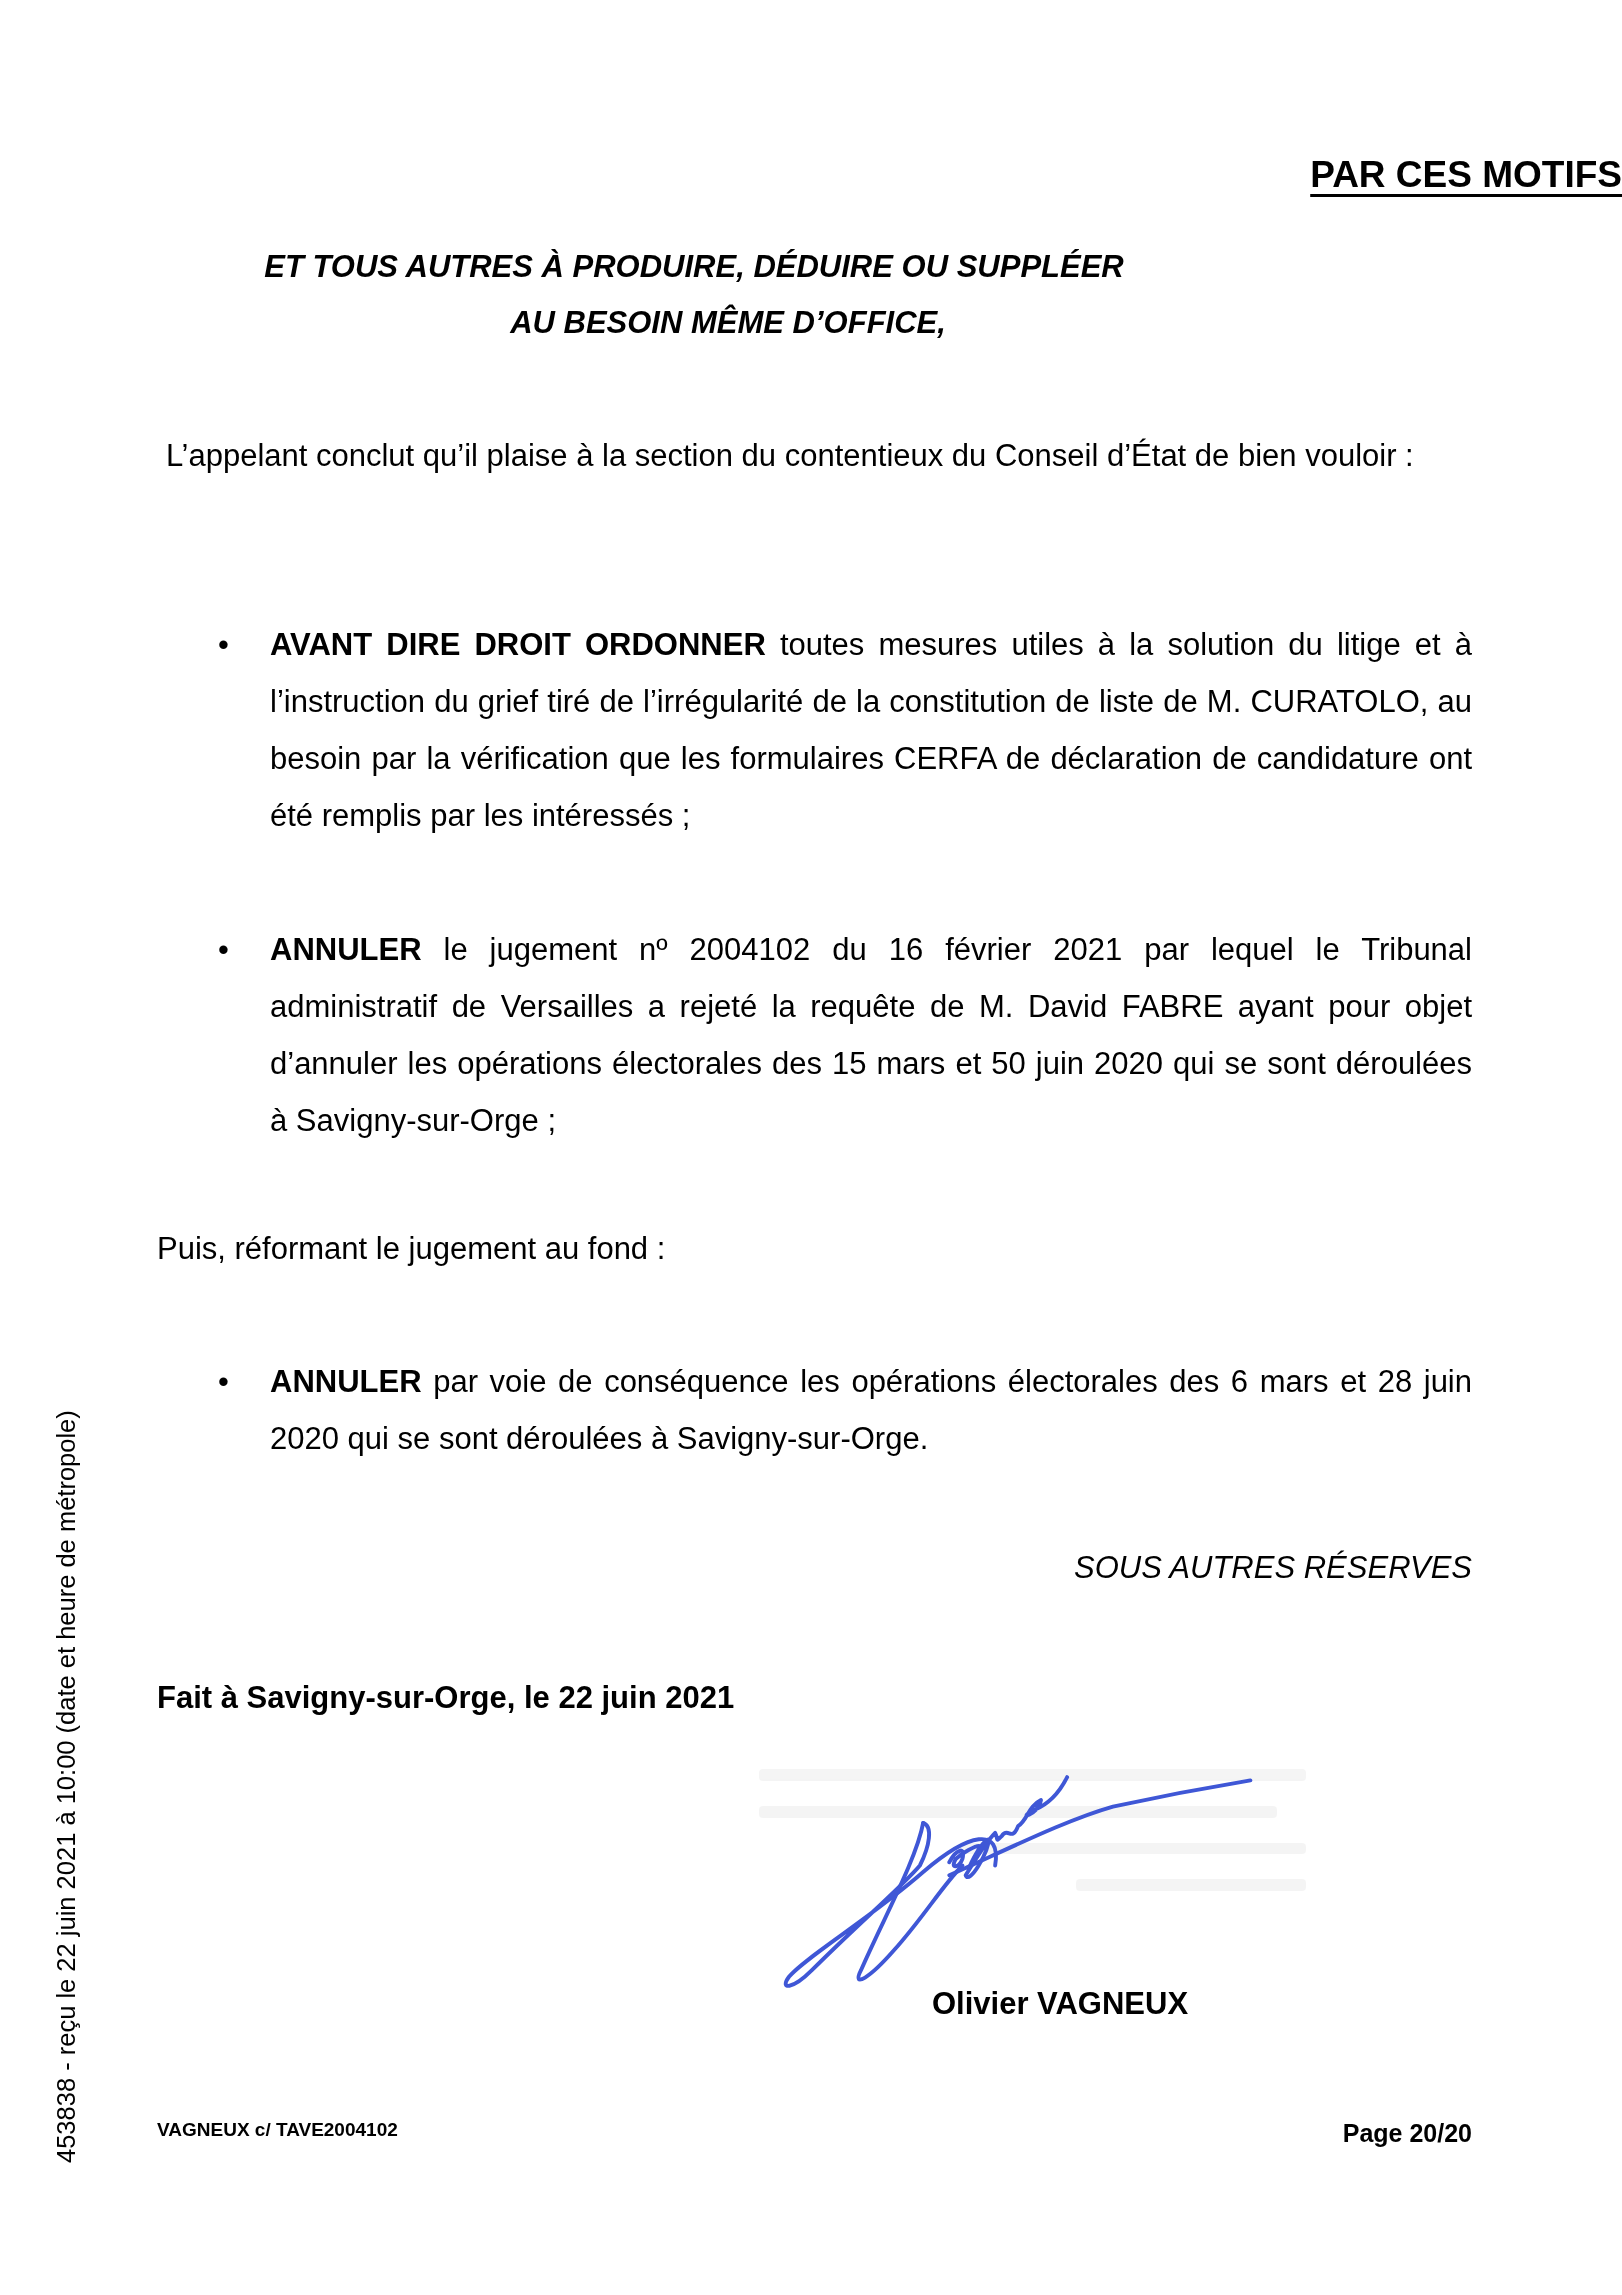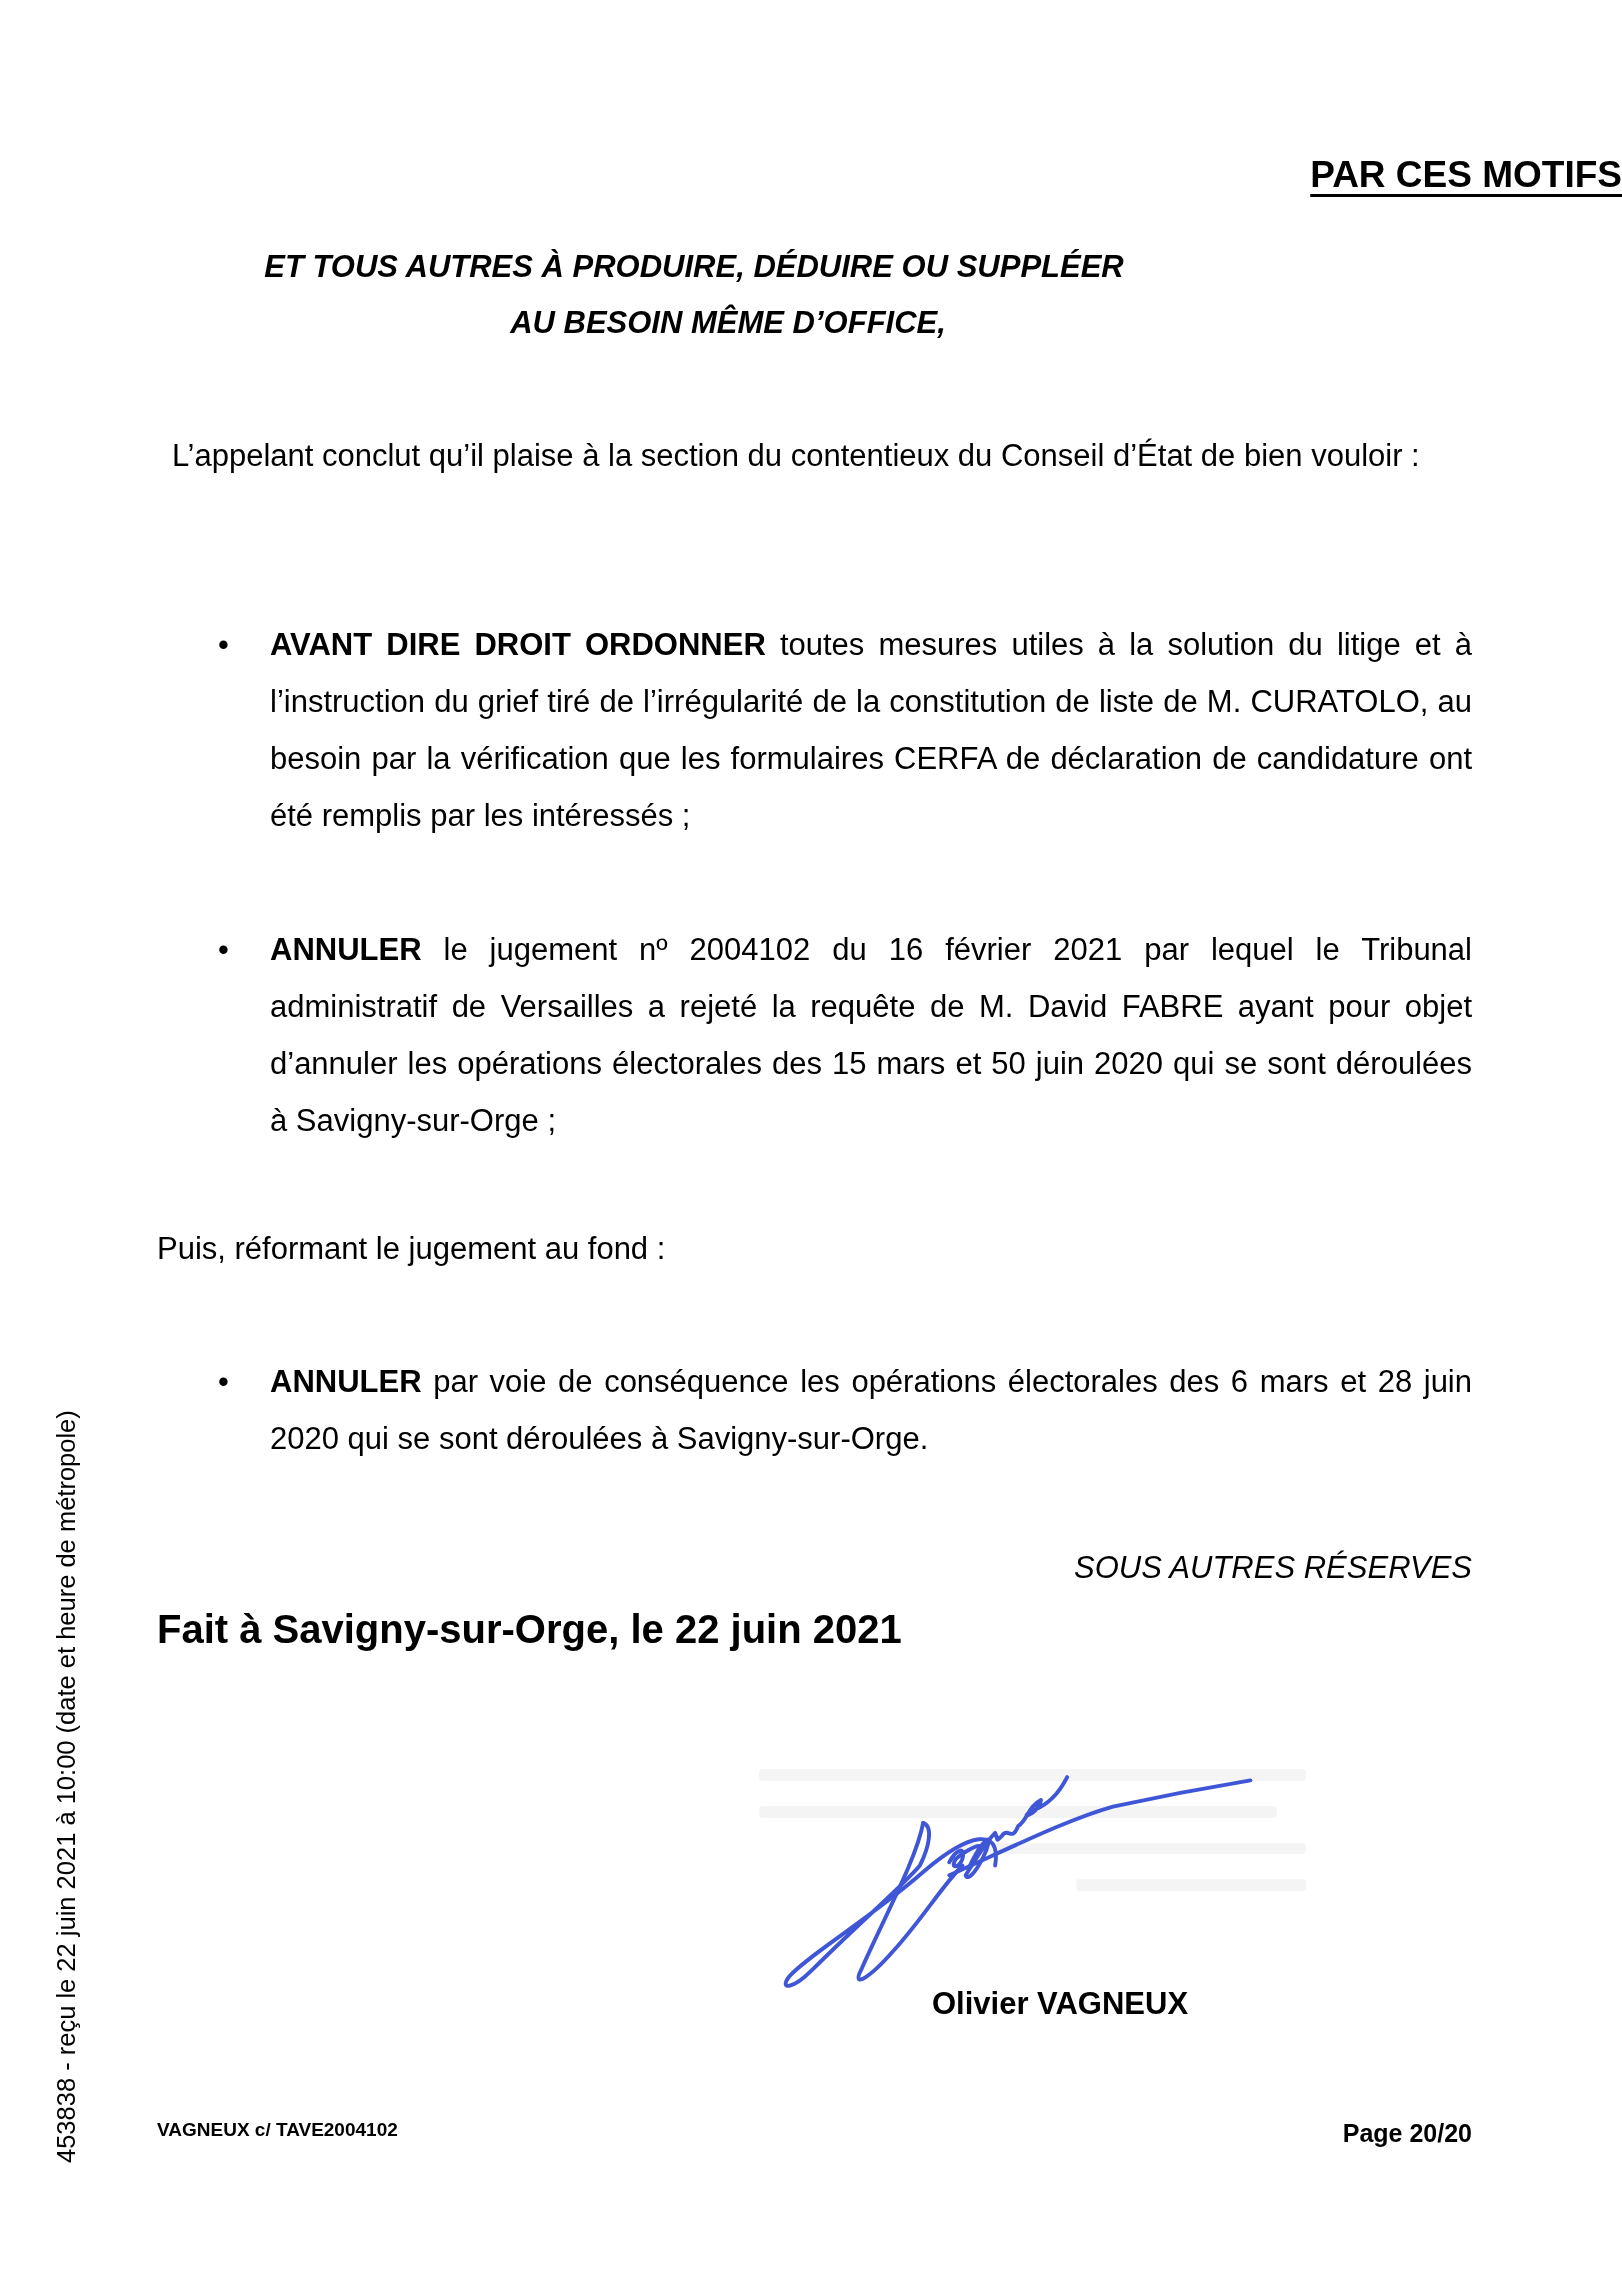--- a/index.html
+++ b/index.html
@@ -3,30 +3,30 @@
 <meta charset="utf-8">
 <style>
   html, body { margin:0; padding:0; background:#ffffff; }
   body { width:1622px; height:2295px; position:relative; overflow:hidden;
          font-family:"Liberation Sans", sans-serif; color:#000; }
   .abs { position:absolute; }
   .title { left:0; width:1622px; top:154px; text-align:right; font-size:37px; font-weight:bold; }
   .title span { text-decoration:underline; text-decoration-thickness:3.3px; text-underline-offset:6.5px; }
   .sub { left:0; width:1388px; text-align:center; font-size:31px; font-weight:bold; font-style:italic; }
   .body-text { font-size:31px; line-height:57px; text-align:justify; }
-  .para { left:172px; width:1315px; top:427px; }
+  .para { left:166px; width:1315px; top:427px; }
   .bullet { left:218px; width:1254px; }
   .bullet .dot { position:absolute; left:0; top:0; font-size:31px; line-height:57px; }
   .bullet .txt { margin-left:52px; }
   .b1 { top:616px; }
   .b2 { top:921px; }
   .b3 { top:1353px; }
   .puis { left:157px; top:1220px; font-size:31px; line-height:57px; }
   .reserves { right:150px; top:1539px; font-size:31px; font-style:italic; line-height:57px; }
-  .fait { left:157px; top:1601px; font-size:40px; font-weight:bold; line-height:57px; }
+  .fait { left:157px; top:1669px; font-size:31px; font-weight:bold; line-height:57px; }
   .signame { left:932px; top:1975px; font-size:31px; font-weight:bold; line-height:57px; }
   .footer-left { left:157px; top:2119px; font-size:19px; font-weight:bold; }
   .footer-right { right:150px; top:2119px; font-size:25px; font-weight:bold; }
   .vertical { left:52px; top:2163px; transform-origin:0 0; transform:rotate(-90deg);
               font-size:25.5px; white-space:nowrap; }
   .sig { left:753px; top:1728px; width:589px; height:275px; }
   .stamp { left:759px; top:1744px; width:576px; height:222px; opacity:0.06; }
   .stamp div { height:11.8px; background:#555; margin:25px 0; border-radius:3.9px; }
 </style>
 </head>

